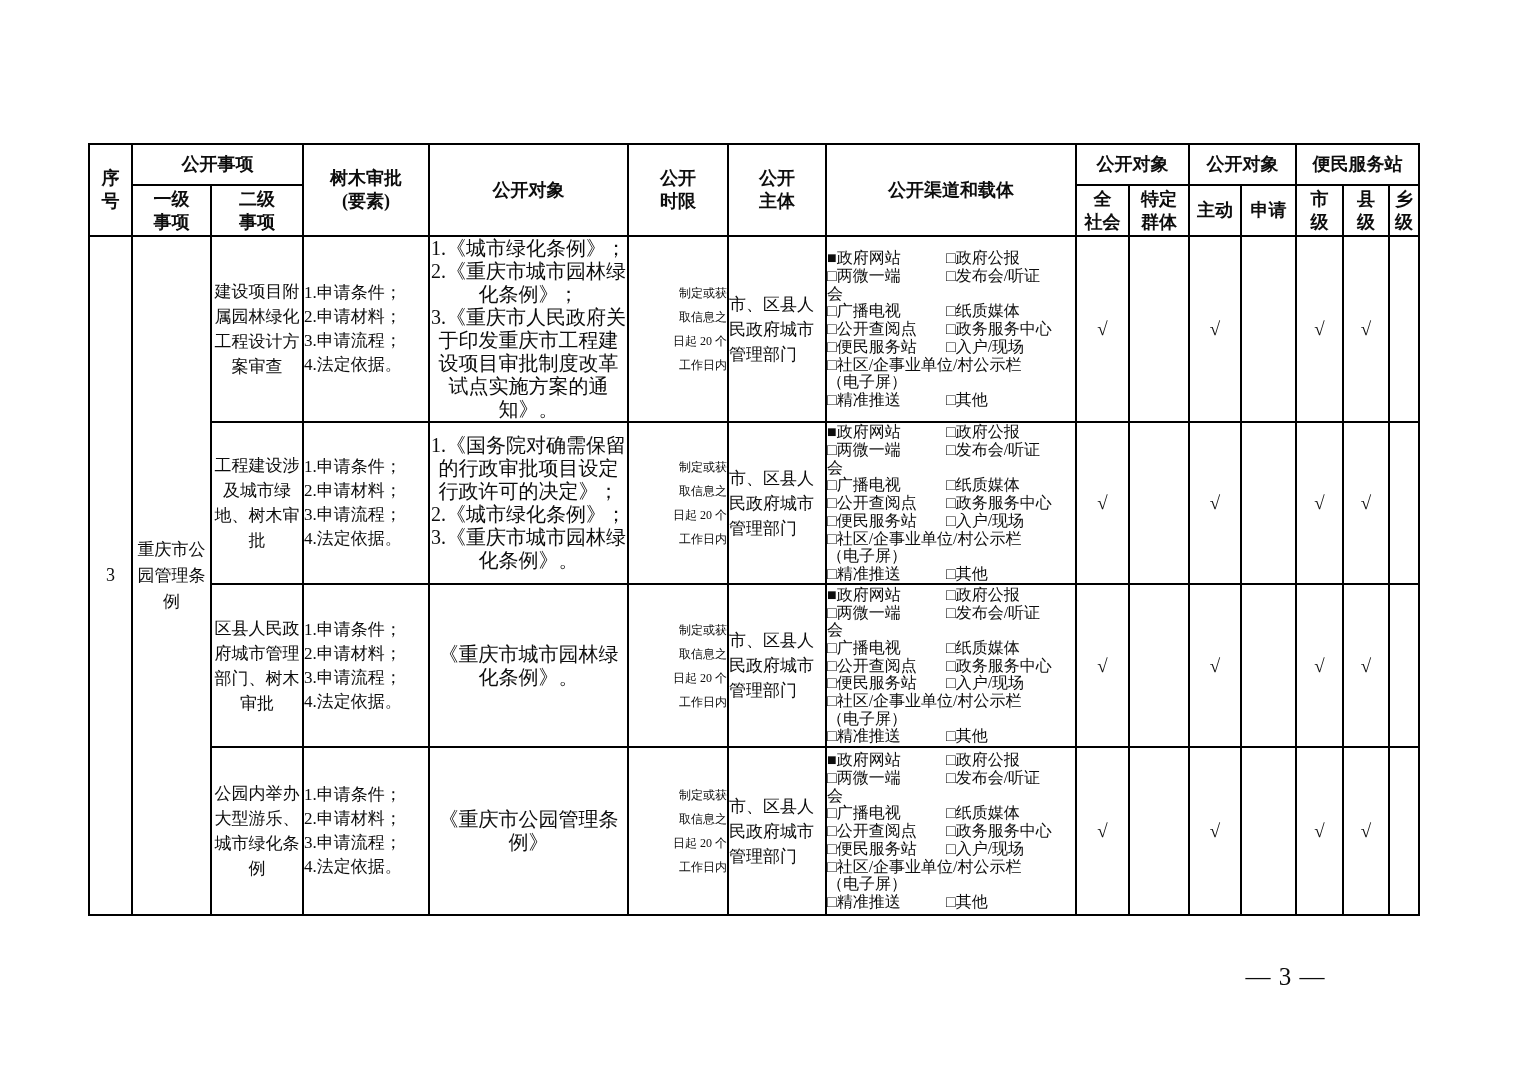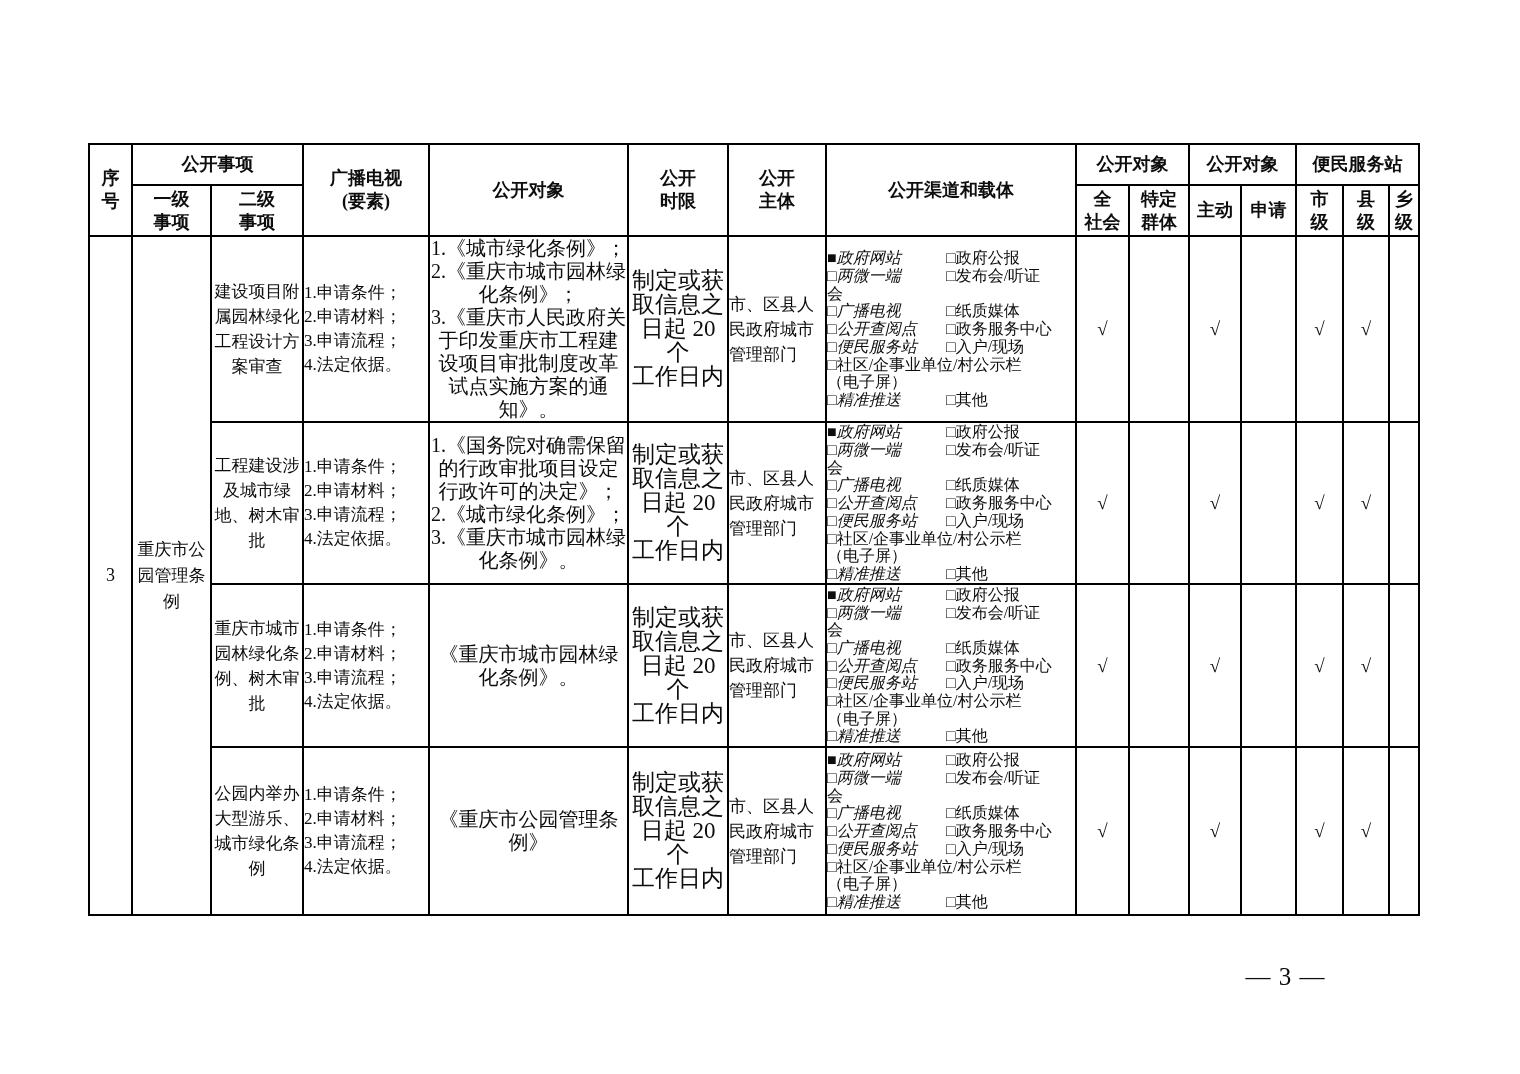--- a/index.html
+++ b/index.html
@@ -25,24 +25,24 @@
   tr.r0{height:165px;}
   tr.r1{height:162px;}
   tr.r2{height:163px;}
   tr.r3{height:168px;}
   .c-serial{font-size:18px;text-align:center;}
   .c-level1{font-size:17px;text-align:center;padding:0 12px;line-height:26px;}
   .c-item{font-size:17px;text-align:center;padding:0 10px;line-height:25px;}
   .c-content{font-size:17px;text-align:left;padding:0 6px 0 11px;line-height:24px;}
   .c-content div{white-space:nowrap;}
   .c-basis{font-size:20px;text-align:center;padding:0 4px 0 5px;line-height:23px;}
-  .c-time{font-size:23px;text-align:center;padding-left:16px;white-space:pre-line;line-height:24px;}
+  .c-time{font-size:12px;text-align:right;padding-left:16px;white-space:pre-line;line-height:24px;}
   .c-subject{font-size:17px;text-align:left;padding:0 5px;line-height:25px;}
   .c-channels{font-size:16px;padding:2px 3px 2px 4px;line-height:17.7px;vertical-align:middle;}
-  .c-channels .ch-l{display:inline-block;width:119px;font-style:italic;}
+  .c-channels .ch-l{display:inline-block;width:119px;}
   .c-mark{font-size:19px;text-align:center;}
   .page-number{
     position:absolute;left:1228px;top:963px;width:115px;
     text-align:center;font-size:25px;letter-spacing:1px;
   }
 </style>
 </head>
 <body>
 
 <table class="doc">
@@ -61,21 +61,21 @@
       <col style="width:55px">
     <col style="width:47px">
       <col style="width:46px">
       <col style="width:30px">
   </colgroup>
   <thead>
     <tr class="h1">
       <th rowspan="2">序
 号</th>
       <th colspan="2">公开事项</th>
-      <th rowspan="2">广播电视
+      <th rowspan="2">树木审批
 (要素)</th>
       <th rowspan="2">公开对象</th>
       <th rowspan="2">公开
 时限</th>
       <th rowspan="2">公开
 主体</th>
       <th rowspan="2">公开渠道和载体</th>
       <th colspan="2">公开对象</th>
       <th colspan="2">公开对象</th>
       <th colspan="3">便民服务站</th>
@@ -170,21 +170,21 @@
         </td>
         <td class="c-mark">√</td>
         <td class="c-mark"></td>
         <td class="c-mark">√</td>
         <td class="c-mark"></td>
         <td class="c-mark">√</td>
         <td class="c-mark">√</td>
         <td class="c-mark"></td>
       </tr>
       <tr class="r2">
-        <td class="c-item">重庆市城市园林绿化条例、树木审批</td>
+        <td class="c-item">区县人民政府城市管理部门、树木审批</td>
         <td class="c-content">
           <div>1.申请条件；</div>
           <div>2.申请材料；</div>
           <div>3.申请流程；</div>
           <div>4.法定依据。</div>
         </td>
         <td class="c-basis">
           <div>《重庆市城市园林绿化条例》。</div>
         </td>
         <td class="c-time">制定或获

